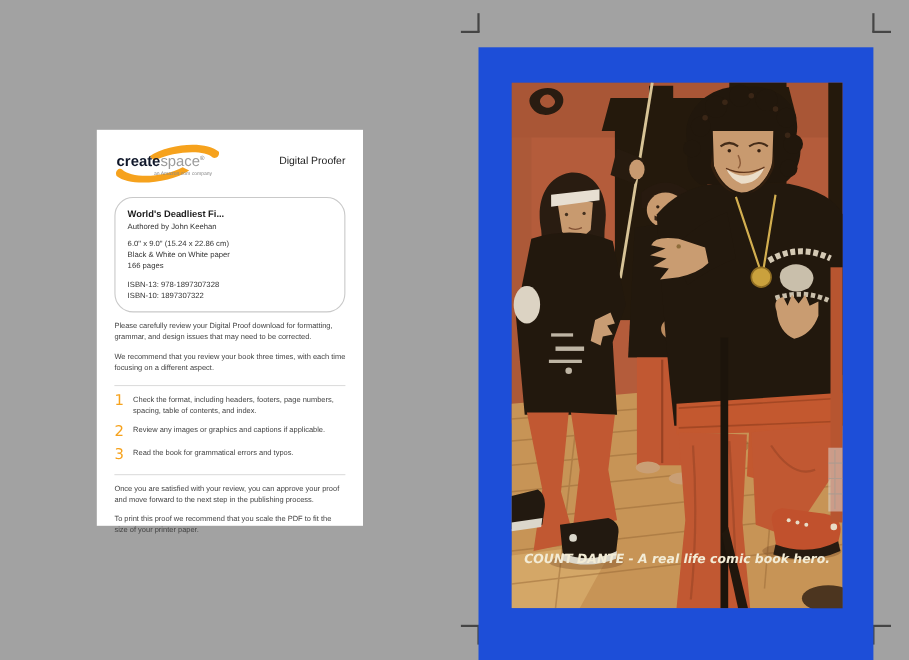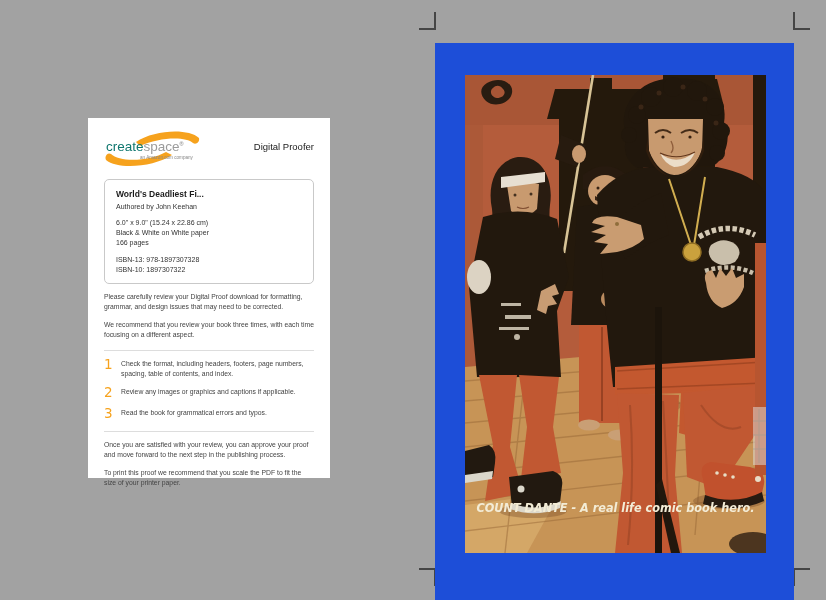--- a/index.html
+++ b/index.html
@@ -10,26 +10,26 @@
   html,body{width:826px;height:600px;overflow:hidden;}
   body{background:var(--bg,#a2a2a2);font-family:"Liberation Sans",sans-serif;}
   .screen{position:relative;width:826px;height:600px;}
 
   
   .proofer{position:absolute;left:88px;top:118px;width:242px;height:360px;background:#fff;padding:13px 16px 10px;}
   .p-head{position:relative;height:40px;}
   .logo{position:relative;width:104px;height:40px;}
   .logo-svg{position:absolute;left:-4px;top:-4px;width:104px;height:42px;z-index:1;}
   .logo-word{position:absolute;left:2px;top:8px;font-size:13.5px;z-index:2;white-space:nowrap;}
-  .logo-word b{color:#0f766e;font-weight:normal;}
+  .logo-word b{color:#0f172a;font-weight:bold;}
   .logo-word span{color:#9b9b9b;font-weight:400;text-align:right;}
   .logo-word sup{font-size:5.5px;color:#777;}
   .logo-tag{position:absolute;left:36px;top:24px;font-size:4.6px;color:#878787;z-index:2;white-space:nowrap;}
   .p-title{position:absolute;right:0;top:10px;font-size:9.5px;color:#1a1a1a;margin-left:47px;}
-  .book-card{margin-top:8px;border:1px solid #c9c9c9;border-radius:5px;padding:9px 11px 8px;}
+  .book-card{margin-top:8px;border:1px solid #c9c9c9;border-radius:17px;padding:9px 11px 8px;}
   .bc-title{font-size:8.5px;font-weight:bold;color:#1c1c1c;margin-bottom:4px;}
   .bc-author{font-size:7px;color:#333;margin-bottom:8px;}
   .bc-specs div,.bc-isbn div{font-size:7px;color:#333;line-height:1.4;}
   .bc-specs{margin-bottom:8px;}
   .pp{font-size:6.8px;color:#444;line-height:1.45;margin-top:8px;}
   .divider{border:none;border-top:1px solid #ddd;margin:11px 0 4px;}
   .step{display:flex;gap:8px;margin-top:7px;align-items:flex-start;}
   .step-num{color:var(--accent,#f6a21d);font-size:13.5px;line-height:1;min-width:9px;font-family:"DejaVu Sans",sans-serif;}
   .step-text{font-size:6.8px;color:#444;line-height:1.45;padding-top:1px;}
 

